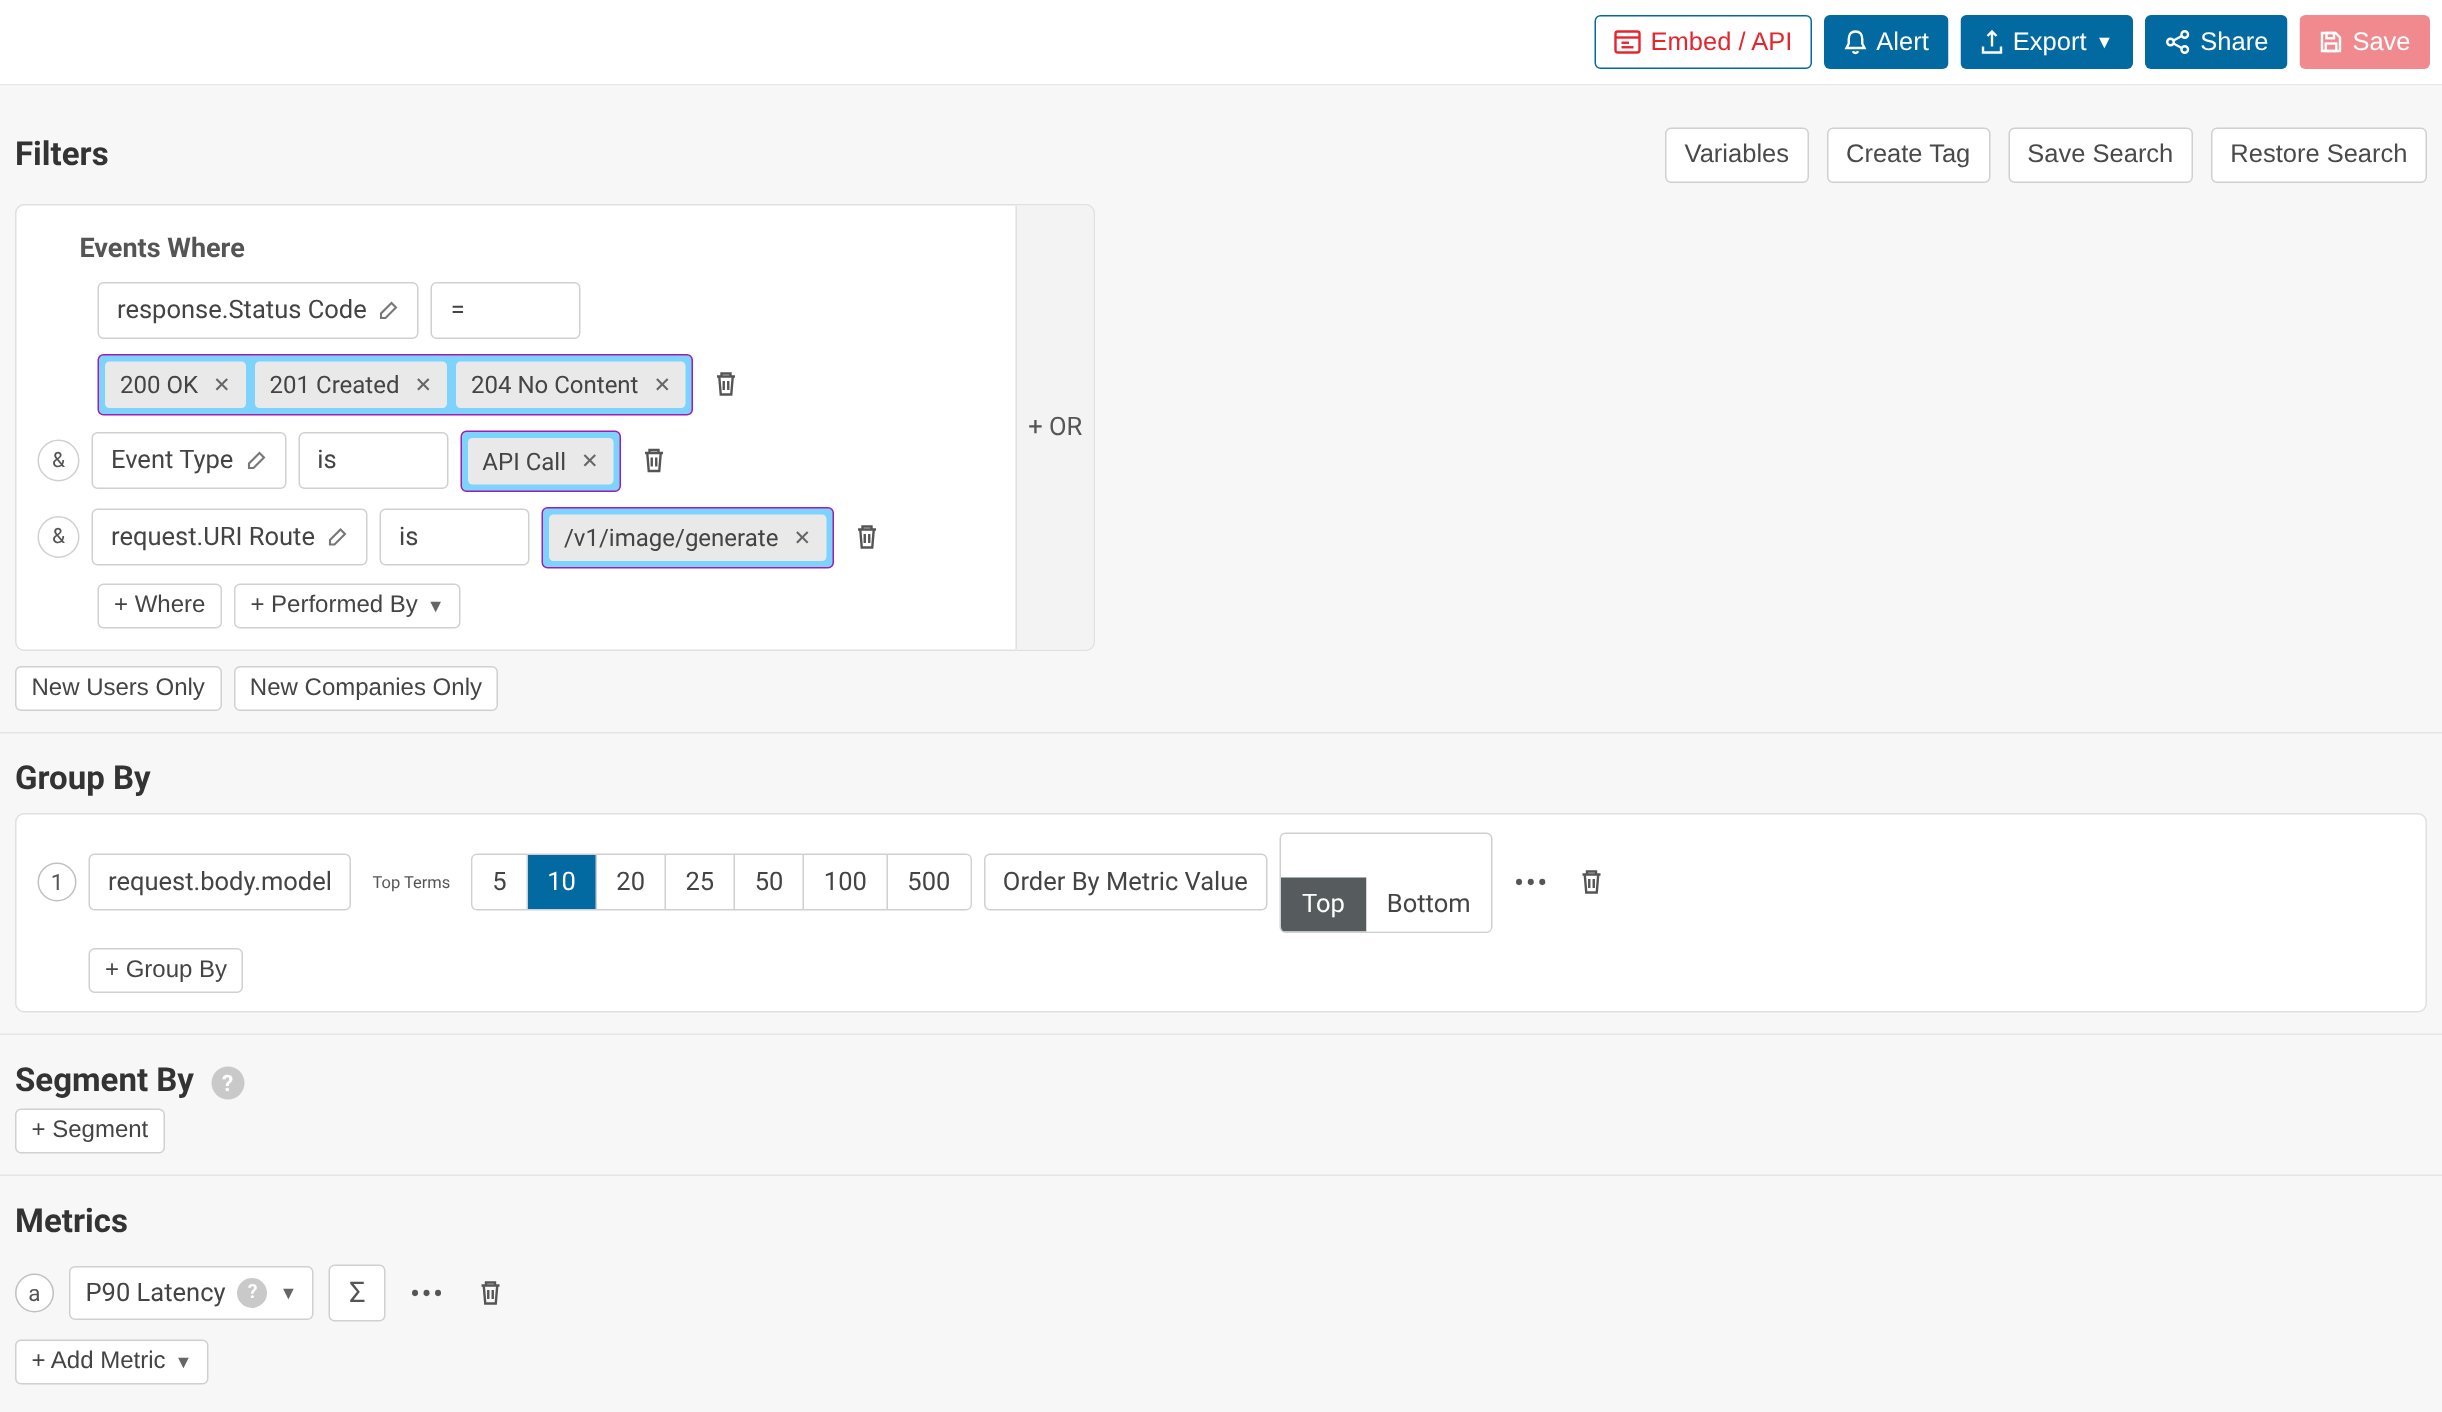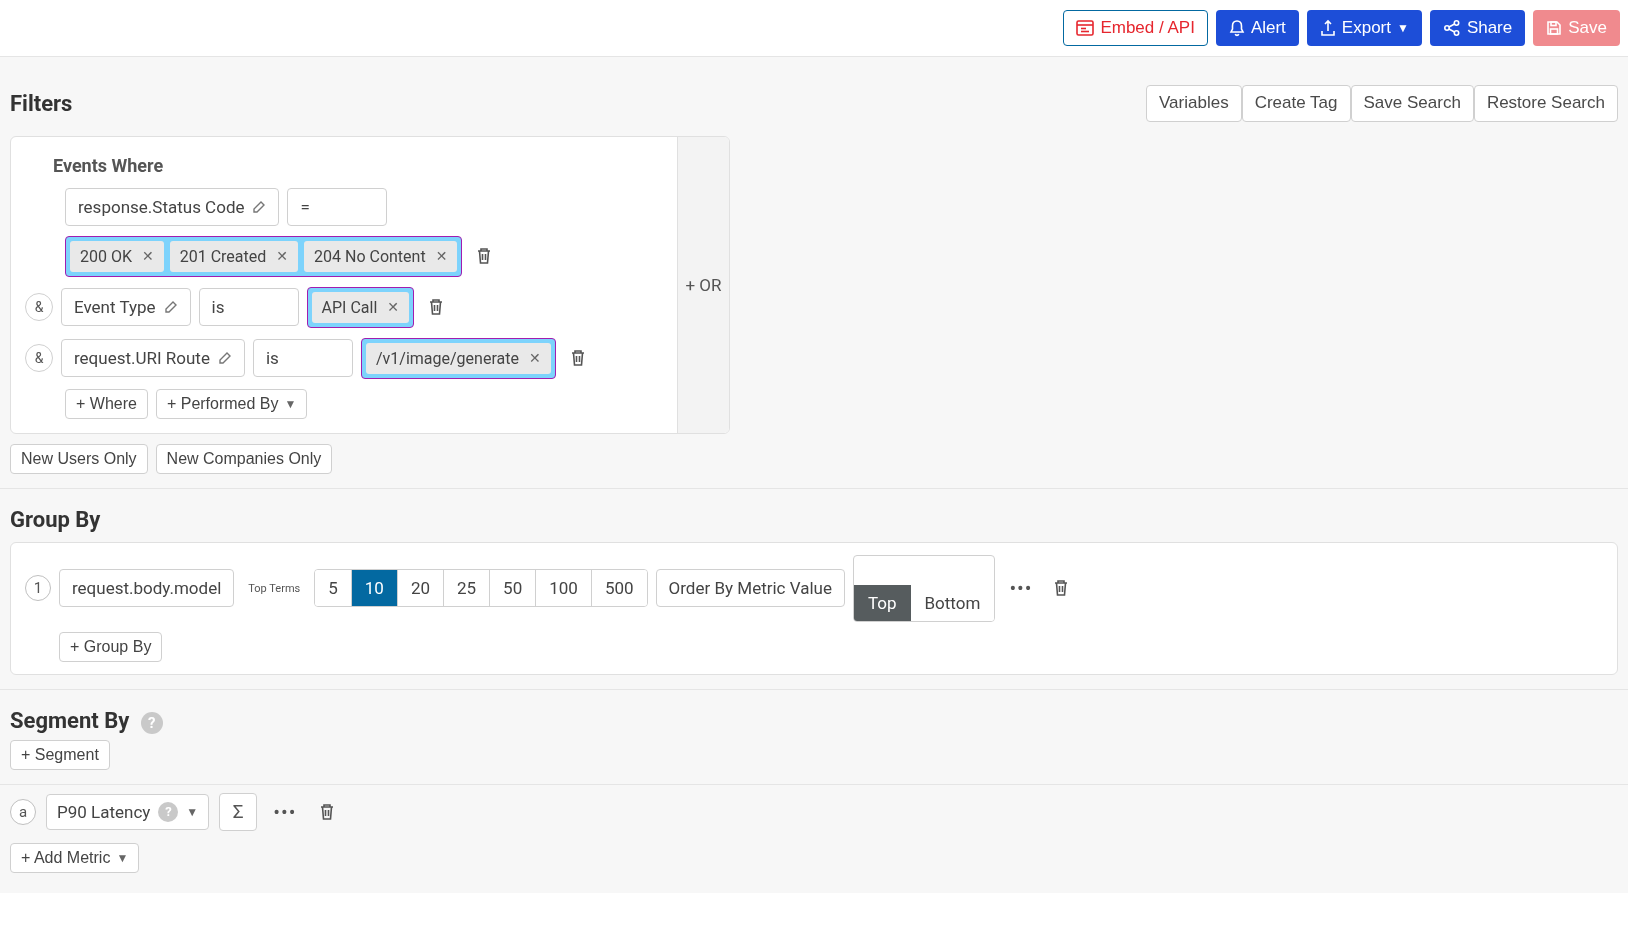--- a/index.html
+++ b/index.html
@@ -29,21 +29,21 @@
     cursor: pointer;
     border: 1px solid transparent;
     line-height: 1.2;
   }
   .btn-outline-red {
     background: #fff;
     color: #e6262e;
     border: 1px solid #0369a1;
   }
   .btn-red {
-    background: #1d4ed8;
+    background: #0369a1;
     color: #fff;
     align-items: center;
   }
   .btn-red-light {
     background: #f08a8e;
     color: #fff;
   }
   .btn-outline-gray {
     background: #fff;
     color: #4a4a4a;
@@ -71,21 +71,21 @@
     justify-content: center;
     width: 22px;
     height: 22px;
     border-radius: 50%;
     background: #c9c9c9;
     color: #fff;
     font-size: 15px;
     font-weight: 700;
     margin-left: 6px;
   }
-  .header-actions { display: flex; gap: 0; }
+  .header-actions { display: flex; gap: 12px; }
   .filter-block {
     display: flex;
     background: #fff;
     border: 1px solid #e0e0e0;
     border-radius: 6px;
     overflow: hidden;
   }
   .filter-main {
     flex: 1;
     padding: 18px 14px 14px 14px;
@@ -524,20 +524,23 @@
     <div class="section-title">
       <span>Segment By</span>
       <span class="help">?</span>
     </div>
   </div>
   <button class="chip-btn">+ Segment</button>
 
   <div class="divider"></div>
 
   
+  <div class="section-header" style="padding-bottom:8px">
+    <div class="section-title">Metrics</div>
+  </div>
 
   <div class="metric-row">
     <span class="circle-num">a</span>
     <div class="metric-select">
       <span>P90 Latency</span>
       <span class="help-sm">?</span>
       <span class="caret-down">▼</span>
     </div>
     <div class="sigma-btn">Σ</div>
     <span class="dots">•••</span>

